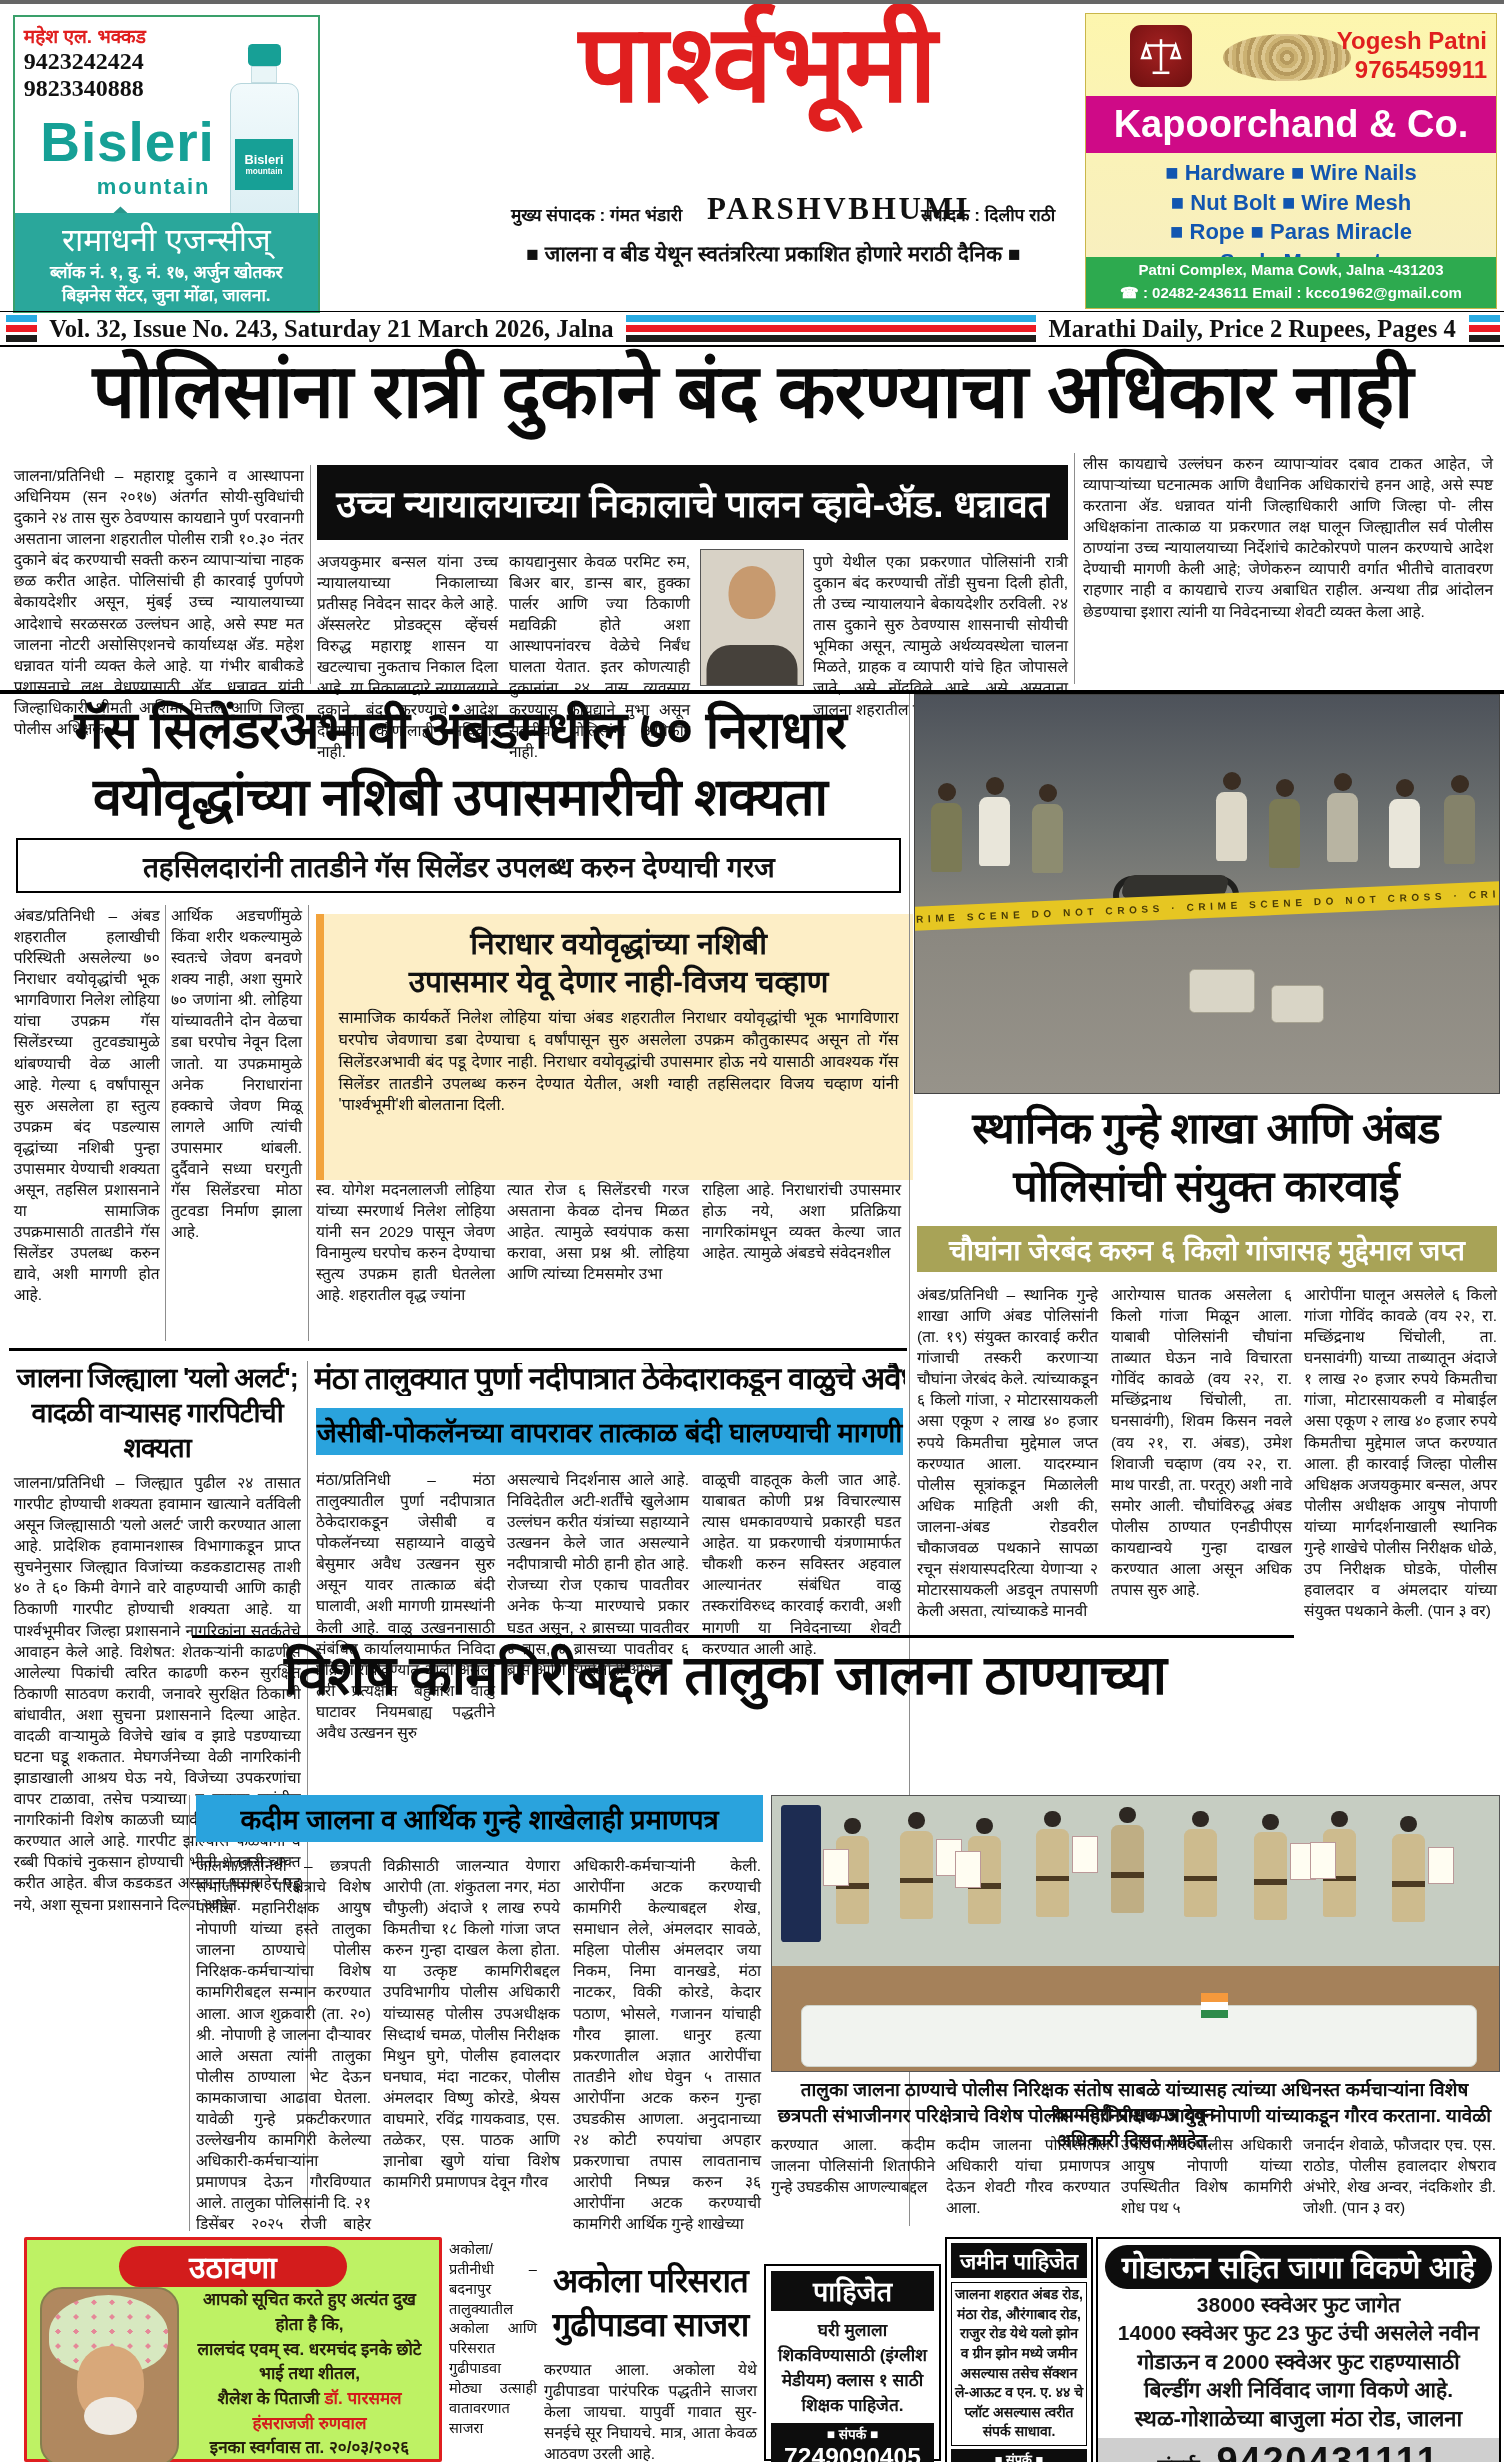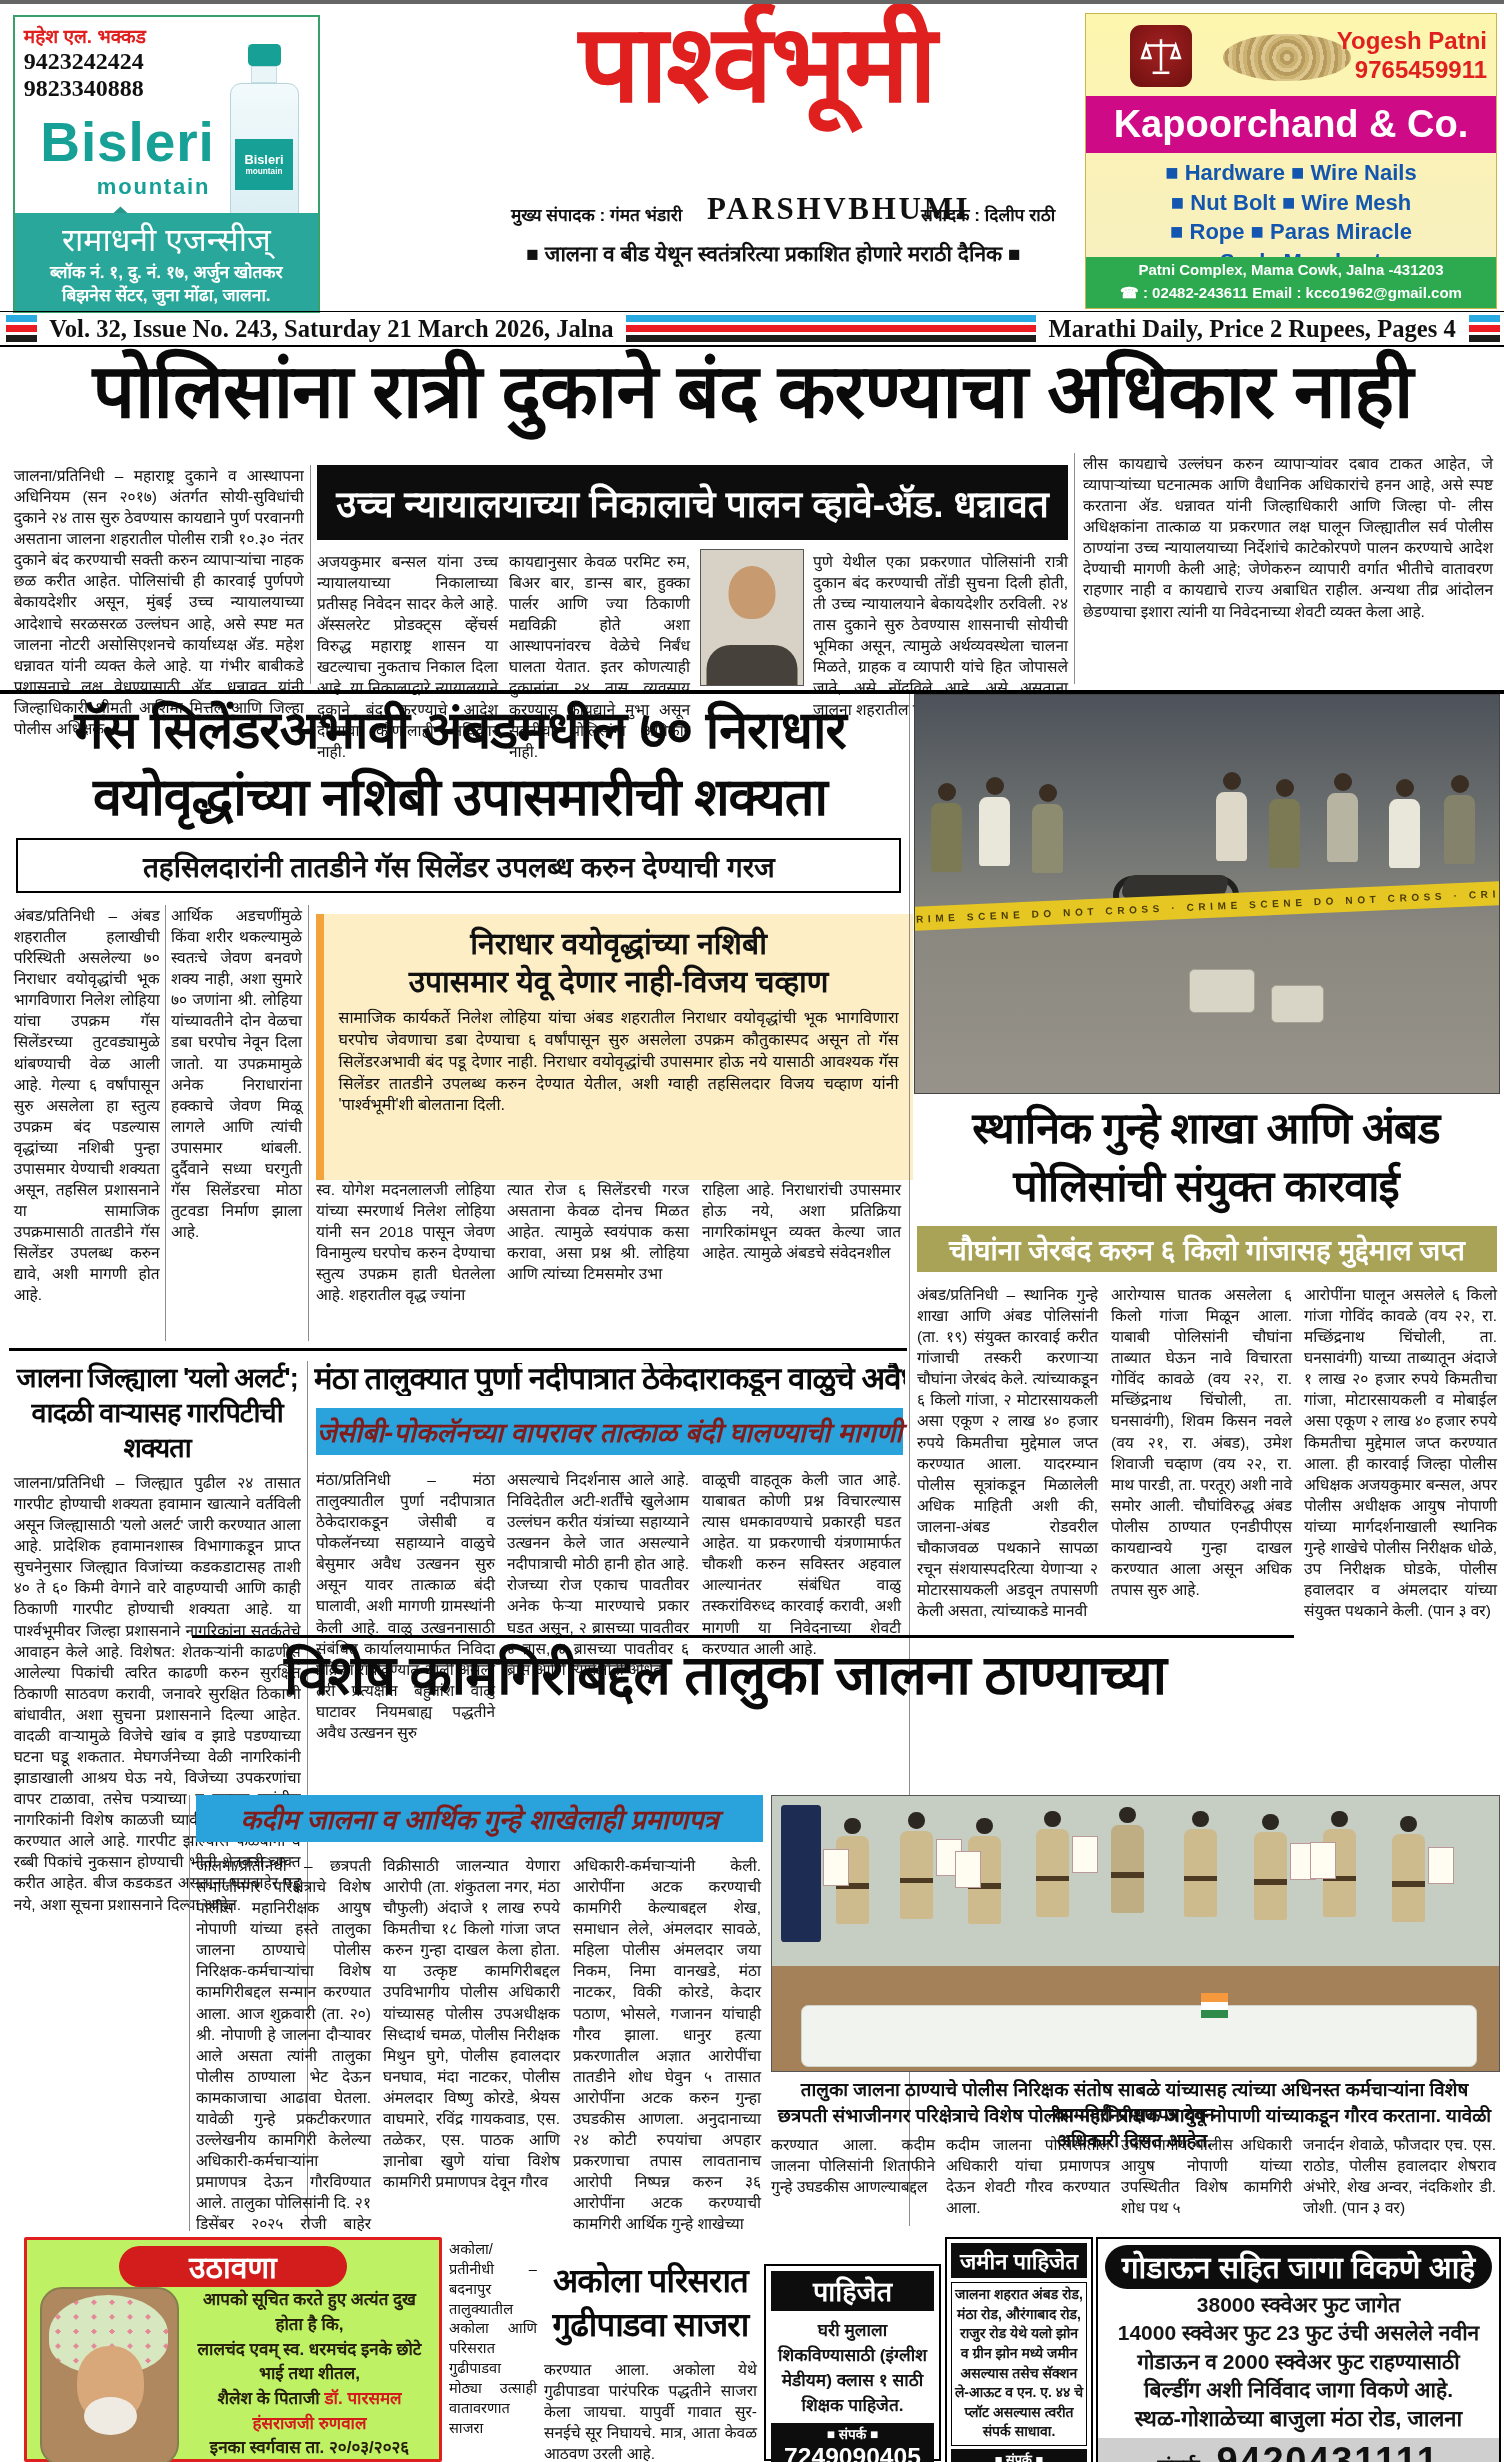--- a/index.html
+++ b/index.html
@@ -33,21 +33,21 @@
   .kap-item{color:#1256b0;font-weight:bold;font-size:22px;text-align:center;line-height:1.35;}
   .kap-green{background:#2daa4f;color:#fff;font-weight:bold;font-size:15px;text-align:center;line-height:1.5;}
   .scaleicon{background:radial-gradient(circle at 50% 40%,#a42121,#6d0f0f);border-radius:11px;display:flex;align-items:center;justify-content:center;}
   .rope{border-radius:50%;background:repeating-radial-gradient(circle at 50% 50%,#dcc68e 0 3.6px,#b69a5e 3.6px 7.3px,#cbb172 7.3px 11px);}
   .stripes{display:flex;flex-direction:column;gap:3.6px;}
   .stripes i{display:block;height:6.4px;}
   .s1{background:#29abe2}.s2{background:#ec1c24}.s3{background:#1d1d1b}
   .dateline-text{font-family:"Liberation Serif",serif;font-weight:bold;font-size:24.6px;white-space:nowrap;}
   
   .ybox{background:#fdeec6;border-left:8.2px solid #f2a33c;padding:11px 14.6px;}
-  .blue-band{background:#2aa3dd;color:#7f1d1d;font-style:italic;}
+  .blue-band{background:#2aa3dd;color:#000000;}
   .khaki-band{background:#a8a357;color:#fff;}
   .black-band{background:#0d0d0d;color:#fff;}
   .outline-box{border:2.7px solid #000;}
   
   .photo1{background:linear-gradient(180deg,#4d525a 0%,#6e7271 34%,#8b8880 60%,#97938a 100%);overflow:hidden;border:0.9px solid #444;}
   .tape{position:absolute;left:-11px;right:-11px;top:199px;height:24px;background:#e6c622;transform:rotate(-2.5deg);
         display:flex;align-items:center;overflow:hidden;color:#4a3c06;font-weight:bold;font-size:10px;letter-spacing:4.6px;white-space:nowrap;}
   .fig{position:absolute;}
   .fig .hd{width:18px;height:18px;border-radius:50%;background:#3a2d22;margin:0 auto;}
   .fig .bd{width:31px;height:69px;border-radius:8.2px 8.2px 3.6px 3.6px;margin:1.8px auto 0;}
@@ -205,21 +205,21 @@
   <div class="vr" style="left:308px;top:901px;height:436px;"></div>
 
   <div class="abs ybox" style="left:316px;top:910px;width:560px;height:244px;">
     <div style="font-weight:bold;font-size:30px;text-align:center;line-height:1.25;">
       <div>निराधार वयोवृद्धांच्या नशिबी</div>
       <div>उपासमार येवू देणार नाही-विजय चव्हाण</div>
     </div>
     <div class="j" style="margin-top:7.3px;font-size:16px;">सामाजिक कार्यकर्ते निलेश लोहिया यांचा अंबड शहरातील निराधार वयोवृद्धांची भूक भागविणारा घरपोच जेवणाचा डबा देण्याचा ६ वर्षांपासून सुरु असलेला उपक्रम कौतुकास्पद असून तो गॅस सिलेंडरअभावी बंद पडू देणार नाही. निराधार वयोवृद्धांची उपासमार होऊ नये यासाठी आवश्यक गॅस सिलेंडर तातडीने उपलब्ध करुन देण्यात येतील, अशी ग्वाही तहसिलदार विजय चव्हाण यांनी 'पार्श्वभूमी'शी बोलताना दिली.</div>
   </div>
 
-  <div class="abs j" style="left:316px;top:1175px;width:179px;height:162px;">स्व. योगेश मदनलालजी लोहिया यांच्या स्मरणार्थ निलेश लोहिया यांनी सन 2018 पासून जेवण विनामुल्य घरपोच करुन देण्याचा स्तुत्य उपक्रम हाती घेतलेला आहे. शहरातील वृद्ध ज्यांना</div>
+  <div class="abs j" style="left:316px;top:1175px;width:179px;height:162px;">स्व. योगेश मदनलालजी लोहिया यांच्या स्मरणार्थ निलेश लोहिया यांनी सन 2029 पासून जेवण विनामुल्य घरपोच करुन देण्याचा स्तुत्य उपक्रम हाती घेतलेला आहे. शहरातील वृद्ध ज्यांना</div>
   <div class="abs j" style="left:507px;top:1175px;width:182px;height:162px;">त्यात रोज ६ सिलेंडरची गरज असताना केवळ दोनच मिळत आहेत. त्यामुळे स्वयंपाक कसा करावा, असा प्रश्न श्री. लोहिया आणि त्यांच्या टिमसमोर उभा</div>
   <div class="abs j" style="left:702px;top:1175px;width:199px;height:162px;">राहिला आहे. निराधारांची उपासमार होऊ नये, अशा प्रतिक्रिया नागरिकांमधून व्यक्त केल्या जात आहेत. त्यामुळे अंबडचे संवेदनशील</div>
 
   <div class="abs photo1" style="left:914px;top:690px;width:584px;height:398px;">
     <div class="fig" style="left:16.4px;top:88px;">
         <div class="hd"></div>
         <div class="bd" style="background:#7b7a55;"></div>
       </div>
     <div class="fig" style="left:64px;top:82px;">
         <div class="hd"></div>

